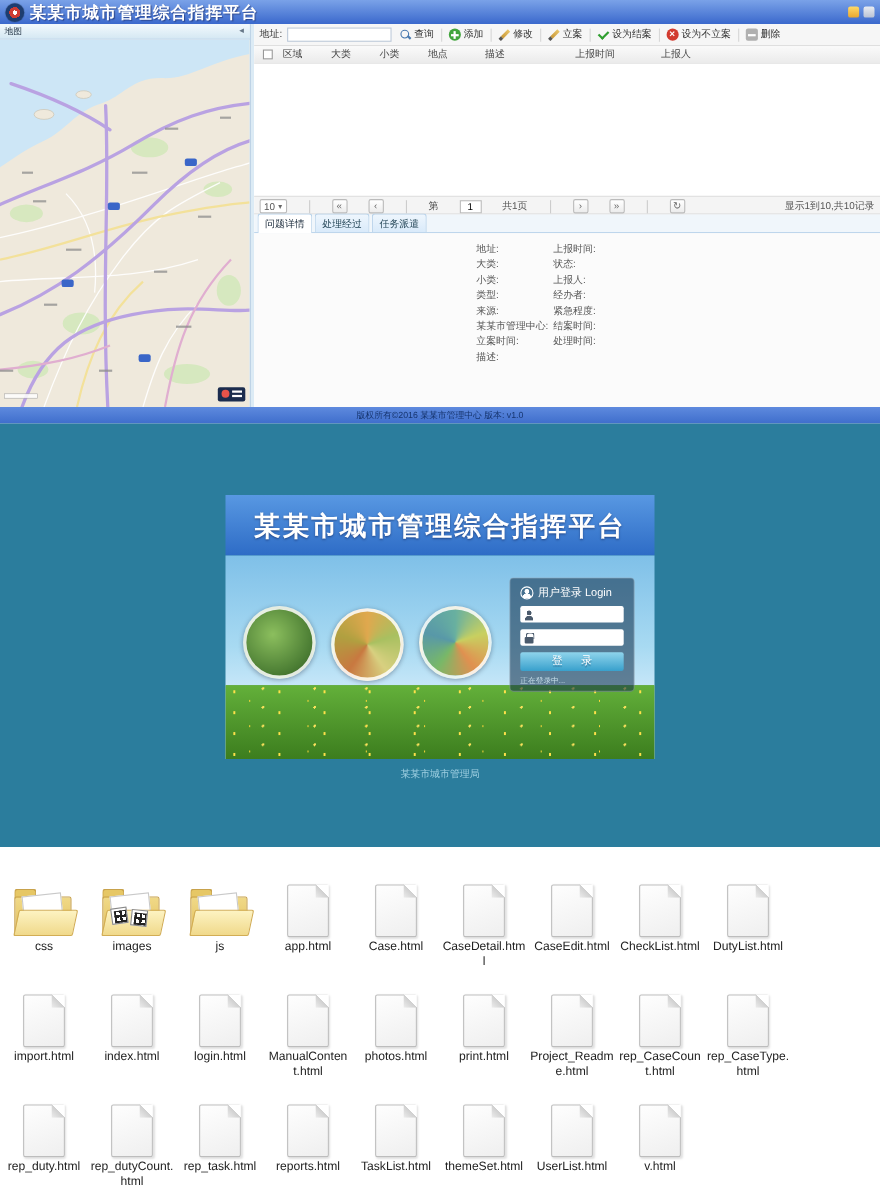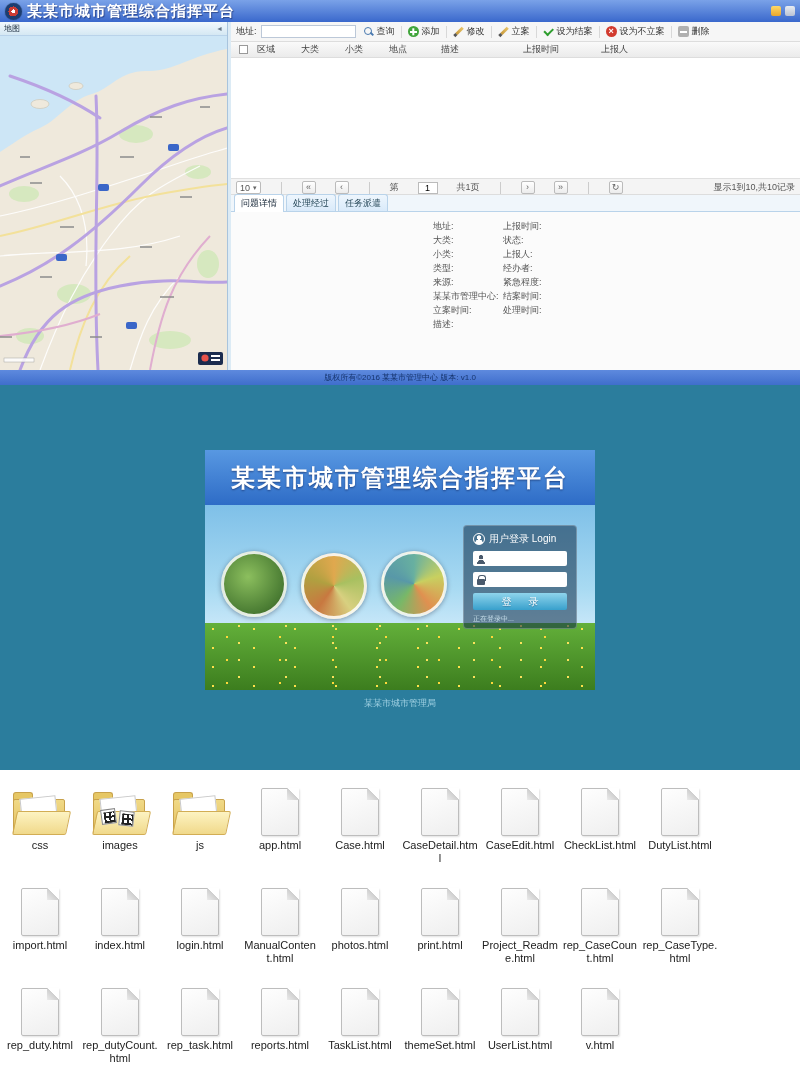--- a/index.html
+++ b/index.html
@@ -97,21 +97,21 @@
   .lp-field input{border:none;outline:none;flex:1;height:100%;font-size:9px;background:transparent;min-width:0}
   .fic{width:10px;height:10px;position:relative;flex:none;margin-right:2px}
   .fic.user{background:radial-gradient(circle at 50% 32%,#4a5a6c 0 2px,transparent 2.4px),radial-gradient(circle at 50% 95%,#4a5a6c 0 3.6px,transparent 4px)}
   .fic.lock::before{content:'';position:absolute;left:2px;top:0;width:6px;height:5px;border:1.5px solid #4a5a6c;border-bottom:none;border-radius:3px 3px 0 0}
   .fic.lock::after{content:'';position:absolute;left:1px;top:4px;width:8px;height:6px;background:#4a5a6c;border-radius:1px}
   .lp-btn{height:17px;margin-top:2px;border-radius:2px;background:linear-gradient(180deg,#8fd4ec,#38a0cc);color:#fff;font-size:10px;line-height:17px;text-align:center;letter-spacing:7px;padding-left:7px;text-shadow:0 1px 1px rgba(0,0,40,.3)}
   .lp-note{margin-top:4px;font-size:7px;color:#c8dfeb}
   .caption{position:absolute;left:205px;top:312px;width:390px;text-align:center;font-size:9px;color:#9fd0e2}
 
   
-  .files{width:800px;height:311px;background:#fff;padding-top:8px}
+  .files{width:800px;height:311px;background:#fff;padding-top:24px}
   .frow{display:flex}
   .fitem{width:80px;height:100px;display:flex;flex-direction:column;align-items:center}
   .ficon{height:58px;display:flex;align-items:flex-end;justify-content:center}
   .flabel{margin-top:3px;font-size:11px;color:#222;text-align:center;max-width:76px;word-break:break-all;line-height:1.15}
 
   .icon-folder{position:relative;width:56px;height:46px}
   .icon-folder::before{content:'';position:absolute;left:1px;bottom:35px;width:18px;height:8px;background:#e6c765;border:1px solid #c8a24c;border-bottom:none;border-radius:3px 3px 0 0}
   .folder-back{position:absolute;left:1px;bottom:1px;width:52px;height:36px;background:linear-gradient(180deg,#f0d987,#e2bf5d);border:1px solid #c8a24c;border-radius:2px}
   .folder-paper{position:absolute;left:9px;bottom:9px;width:36px;height:30px;background:#fff;border:1px solid #c9c9c9;transform:rotate(-6deg)}
   .folder-front{position:absolute;left:0;bottom:1px;width:54px;height:24px;background:linear-gradient(180deg,#fdf3c2,#f0d98b);border:1px solid #d2ad54;border-radius:2px;transform:skewX(-12deg);transform-origin:0 100%}

